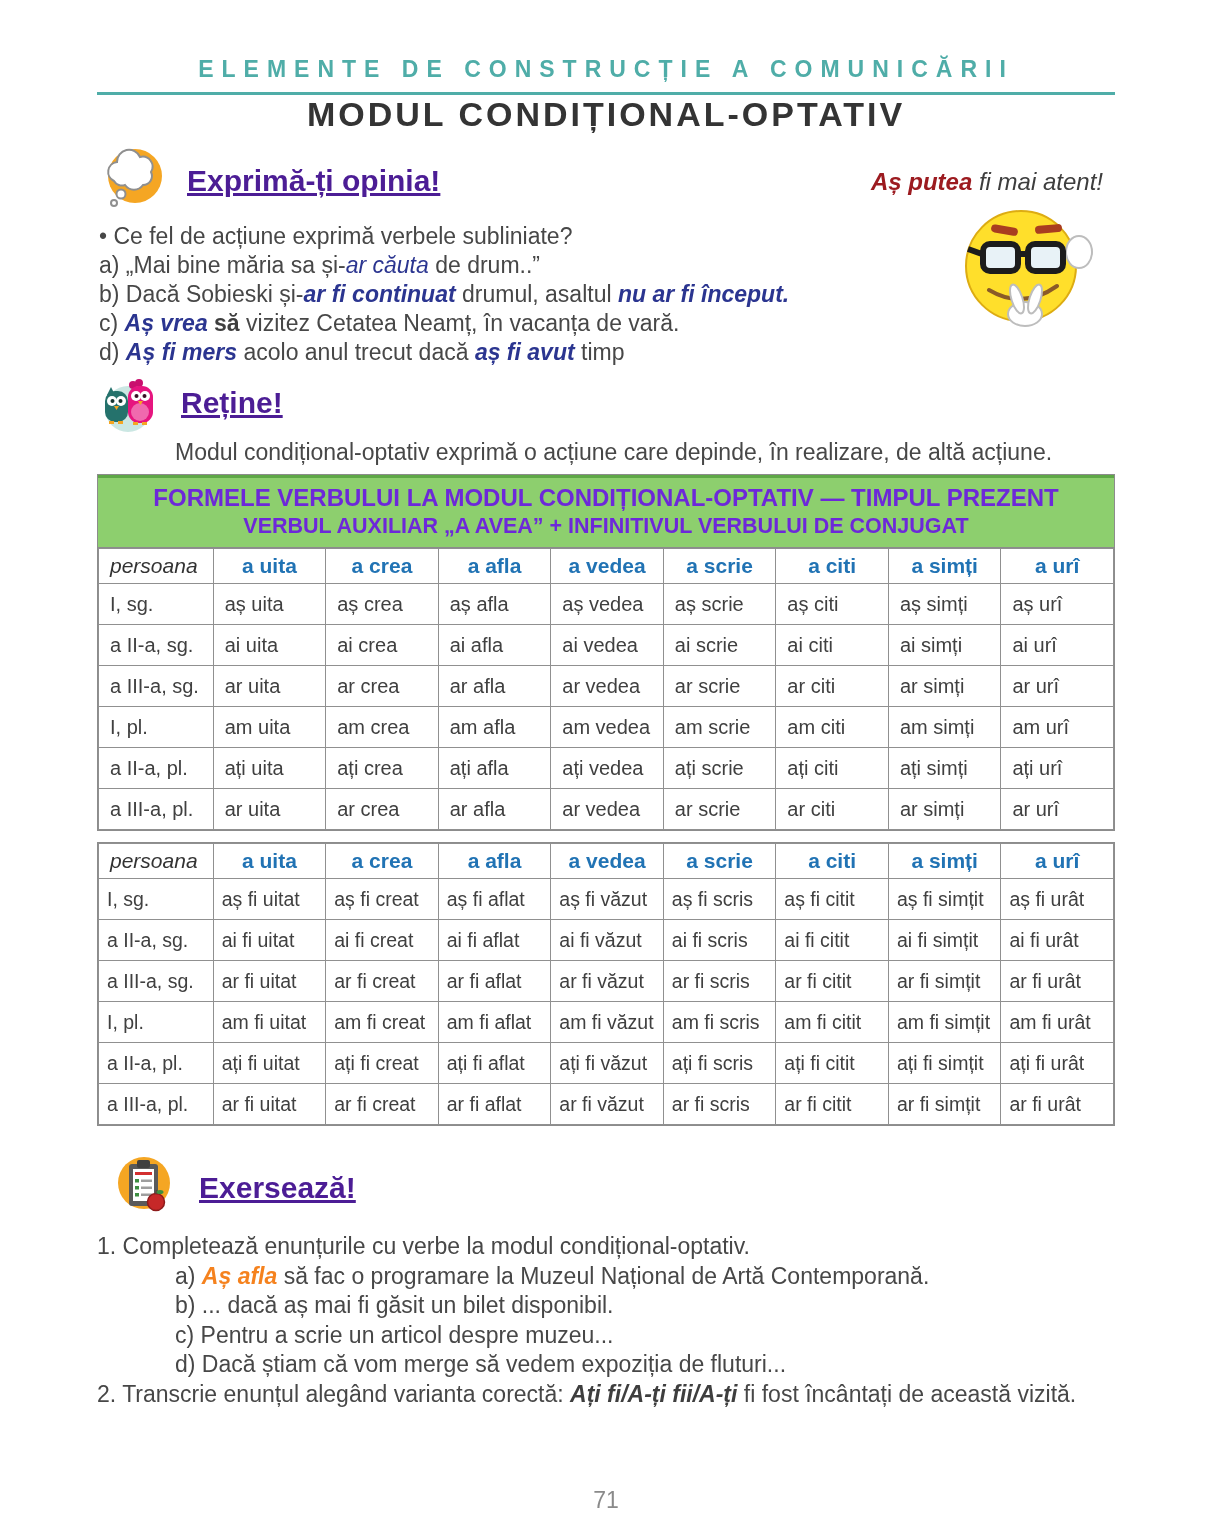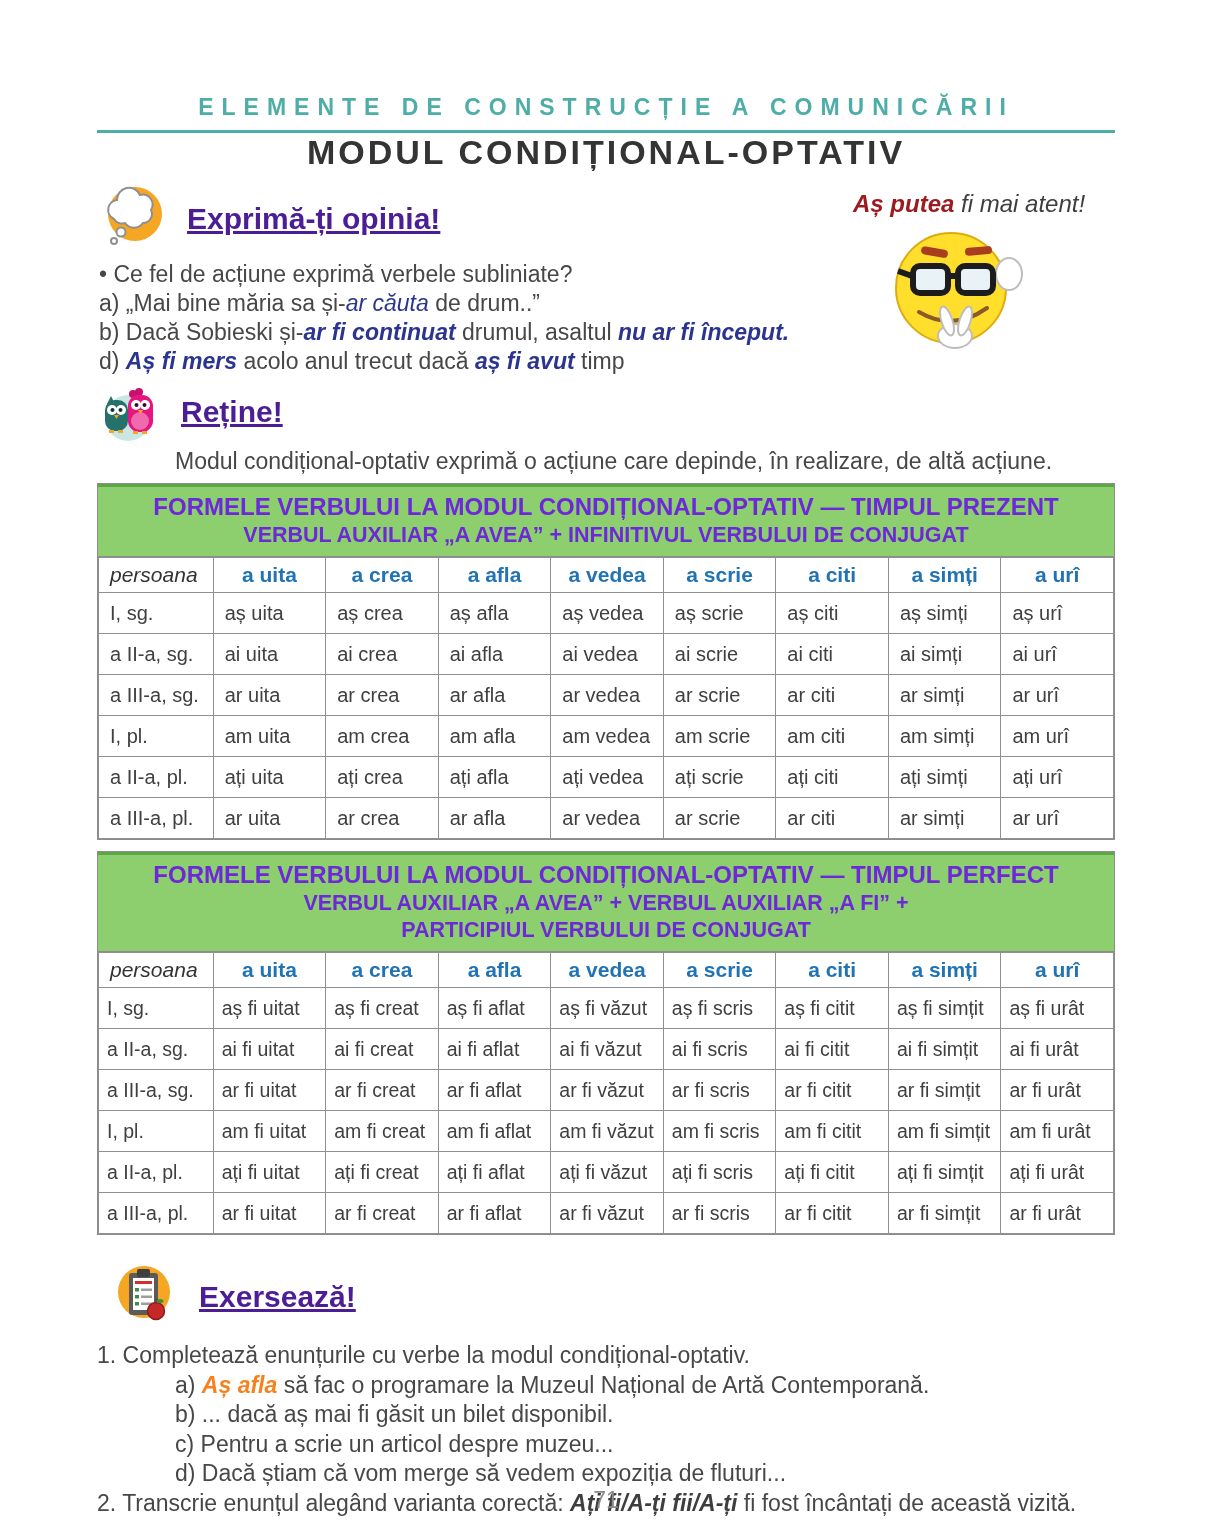--- a/index.html
+++ b/index.html
@@ -8,21 +8,21 @@
     width:1212px;height:1536px;
     background:#ffffff;
     font-family:"Liberation Sans", sans-serif;
     color:#404040;
     overflow:hidden;
   }
   .content{width:1018px;margin:0 auto;position:relative;}
 
   
   .top-banner{
-    margin-top:94px;
+    margin-top:56px;
     text-align:center;
     color:#4FADA8;
     font-size:23px;font-weight:bold;letter-spacing:8px;
     border-bottom:3px solid #4FADA8;
     padding-bottom:9px;
   }
   .page-title{
     text-align:center;
     color:#343434;
     font-size:34px;font-weight:600;letter-spacing:3px;
@@ -32,22 +32,22 @@
   .section-head{display:flex;align-items:center;gap:22px;}
   .section-head .icon{flex:0 0 auto;}
   .section-head .head-label{font-size:30px;font-weight:bold;color:#4c1d95;text-decoration:underline;}
 
   .opinion-wrap{position:relative;margin-top:10px;}
   .opinion-head{margin-left:2px;}
   .opinion-lines{margin-top:4px;font-size:23px;line-height:29px;color:#474747;}
   .opinion-lines .rich-line{margin:0 0 0 2px;}
 
   .side-note{
-    position:absolute;top:8px;right:12px;width:250px;
-    text-align:left;font-size:24px;
+    position:absolute;top:24px;right:12px;width:250px;
+    text-align:right;font-size:24px;
   }
   .side-note .smiley{margin:4px 0 0 28px;}
 
   .retine-wrap{margin-top:2px;}
   .retine-paragraph{font-size:23px;color:#474747;margin:2px 0 8px 78px;}
 
   
   .table-block{border:1px solid #8C8C8C;margin-top:6px;}
   .band{
     background:#8DCF6E;
@@ -111,20 +111,21 @@
             <circle cx="15" cy="59" r="3" fill="#ffffff" stroke="#8F8F8F" stroke-width="2"></circle>
           </svg>
         </span>
         <span class="head-label">Exprimă-ți opinia!</span>
       </div>
 
       <div class="opinion-lines">
         <div class="rich-line"><span class="s-plain">• Ce fel de acțiune exprimă verbele subliniate?</span></div>
         <div class="rich-line"><span class="s-plain">a) „Mai bine măria sa și-</span><span class="s-navy-i">ar căuta</span><span class="s-plain"> de drum..”</span></div>
         <div class="rich-line"><span class="s-plain">b) Dacă Sobieski și-</span><span class="s-navy-bi">ar fi continuat</span><span class="s-plain"> drumul, asaltul </span><span class="s-navy-bi">nu ar fi început.</span></div>
+        <div class="rich-line"><span class="s-plain">c) </span><span class="s-navy-bi">Aș vrea</span><span class="s-plain"> </span><span class="s-bold">să</span><span class="s-plain"> vizitez Cetatea Neamț, în vacanța de vară.</span></div>
         <div class="rich-line"><span class="s-plain">d) </span><span class="s-navy-bi">Aș fi mers</span><span class="s-plain"> acolo anul trecut dacă </span><span class="s-navy-bi">aș fi avut</span><span class="s-plain"> timp</span></div>
       </div>
 
       <div class="side-note">
         <div class="rich-line"><span class="s-maroon-bi">Aș putea</span><span class="s-dark-i"> fi mai atent!</span></div>
         <div class="smiley">
           <svg width="152" height="132" viewBox="0 0 152 132">
             <circle cx="70" cy="66" r="55" fill="#FFDF2B" stroke="#DDAC12" stroke-width="2"></circle>
             <rect x="40" y="26" width="27" height="8" rx="4" fill="#A93D20" transform="rotate(10 53 30)"></rect>
             <rect x="84" y="25" width="27" height="8" rx="4" fill="#A93D20" transform="rotate(-5 97 29)"></rect>
@@ -270,25 +271,20 @@
               <td>ar scrie</td>
               <td>ar citi</td>
               <td>ar simți</td>
               <td>ar urî</td>
             </tr>
           </tbody>
       </table>
     </div>
 
     <div class="table-block" style="margin-top:11px;">
-      <div class="band">
-        <div class="band-line1">FORMELE VERBULUI LA MODUL CONDIȚIONAL-OPTATIV — TIMPUL PERFECT</div>
-        <div class="band-line2">VERBUL AUXILIAR „A AVEA” + VERBUL AUXILIAR „A FI” +</div>
-        <div class="band-line2">PARTICIPIUL VERBULUI DE CONJUGAT</div>
-      </div>
       <table class="conj" id="table-perfect">
         <colgroup>
             <col class="c-first">
             <col>
             <col>
             <col>
             <col>
             <col>
             <col>
             <col>

